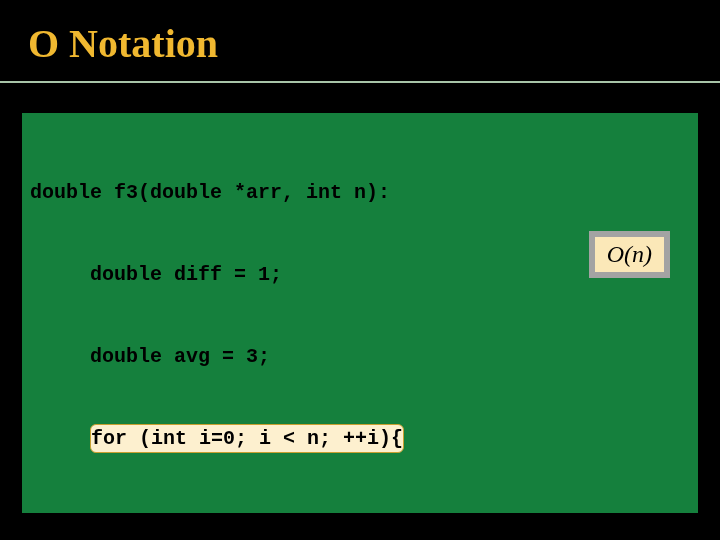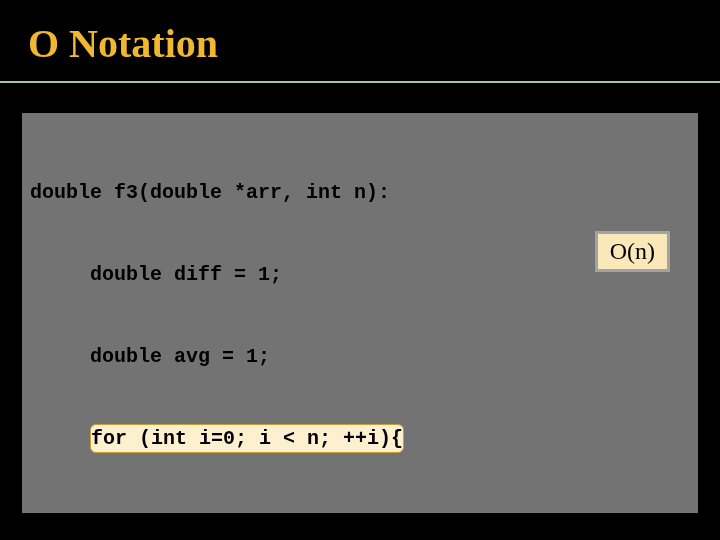--- a/index.html
+++ b/index.html
@@ -19,21 +19,21 @@
     padding: 20px 0 14px 28px;
     border-bottom: 2px solid #a8c4a8;
   }
   .title {
     color: #f0b830;
     font-size: 40px;
     font-weight: bold;
     font-family: Georgia, serif;
   }
   .code-area {
-    background: #737373;
+    background: #15803d;
     margin: 30px 22px 0 22px;
     padding: 12px 8px 60px 8px;
     position: relative;
     height: 400px;
   }
   .code {
     font-family: 'Courier New', Courier, monospace;
     font-size: 20px;
     font-weight: bold;
     line-height: 1.36;
@@ -47,39 +47,40 @@
     display: inline-block;
     border: 1px solid #c8a030;
     box-sizing: border-box;
   }
   .for-line.orange { background: #fdf0cf; border-radius: 6px; }
   .complexity-box {
     position: absolute;
     right: 28px;
     top: 118px;
     background: #fbe8b8;
-    border: 3px solid #a3a3a3;
+    border: 6px solid #a3a3a3;
     padding: 4px 12px;
     font-family: Georgia, serif;
     font-size: 24px;
     color: #000;
+    font-style: italic;
   }
 </style>
 </head>
 <body>
 
 <div class="slide">
   <div class="title-bar">
     <div class="title">O Notation</div>
   </div>
   <div class="code-area">
     <div class="code">
       <span class="line">double f3(double *arr, int n):</span>
       <span class="line indent1">double diff = 1;</span>
-      <span class="line indent1">double avg = 1;</span>
+      <span class="line indent1">double avg = 3;</span>
       <span class="line indent1"><span class="for-line orange">for (int i=0; i &lt; n; ++i){</span></span>
       
       
       
       
       
       
       
     </div>
     <div class="complexity-box">O(n)</div>

